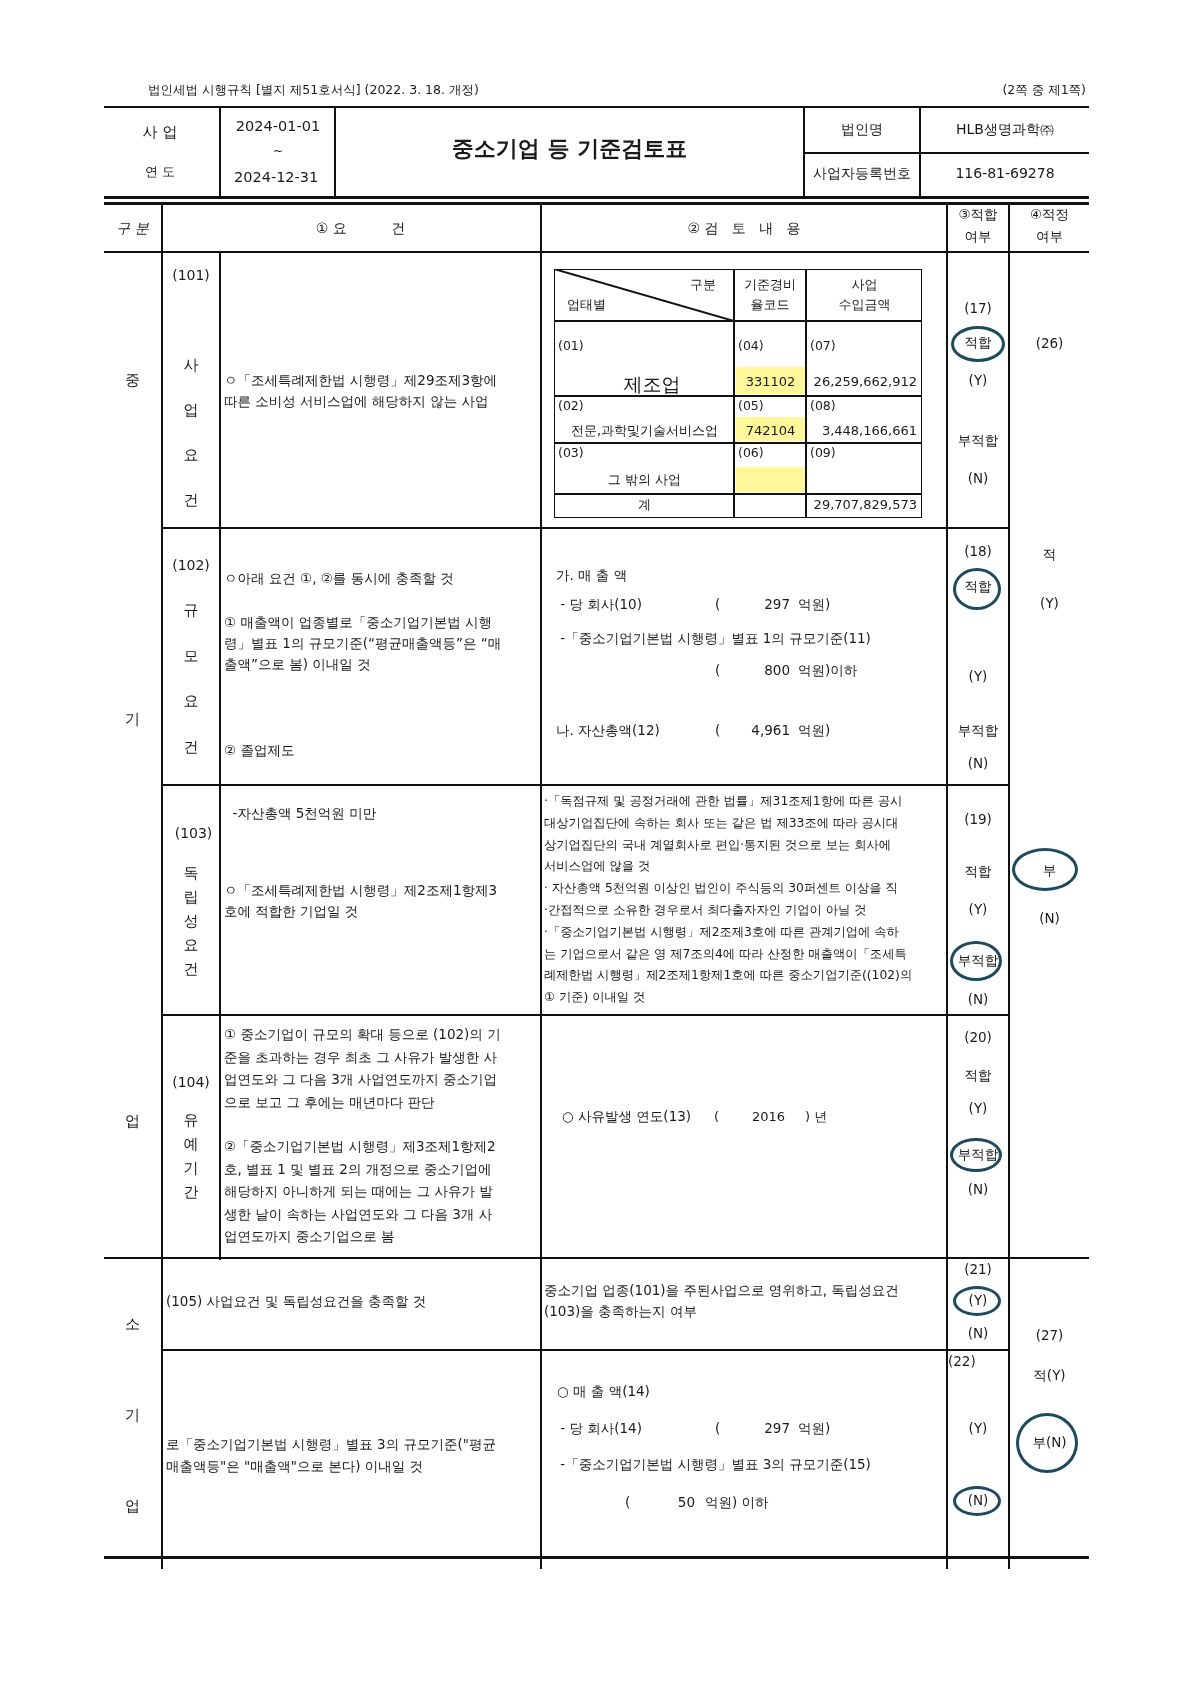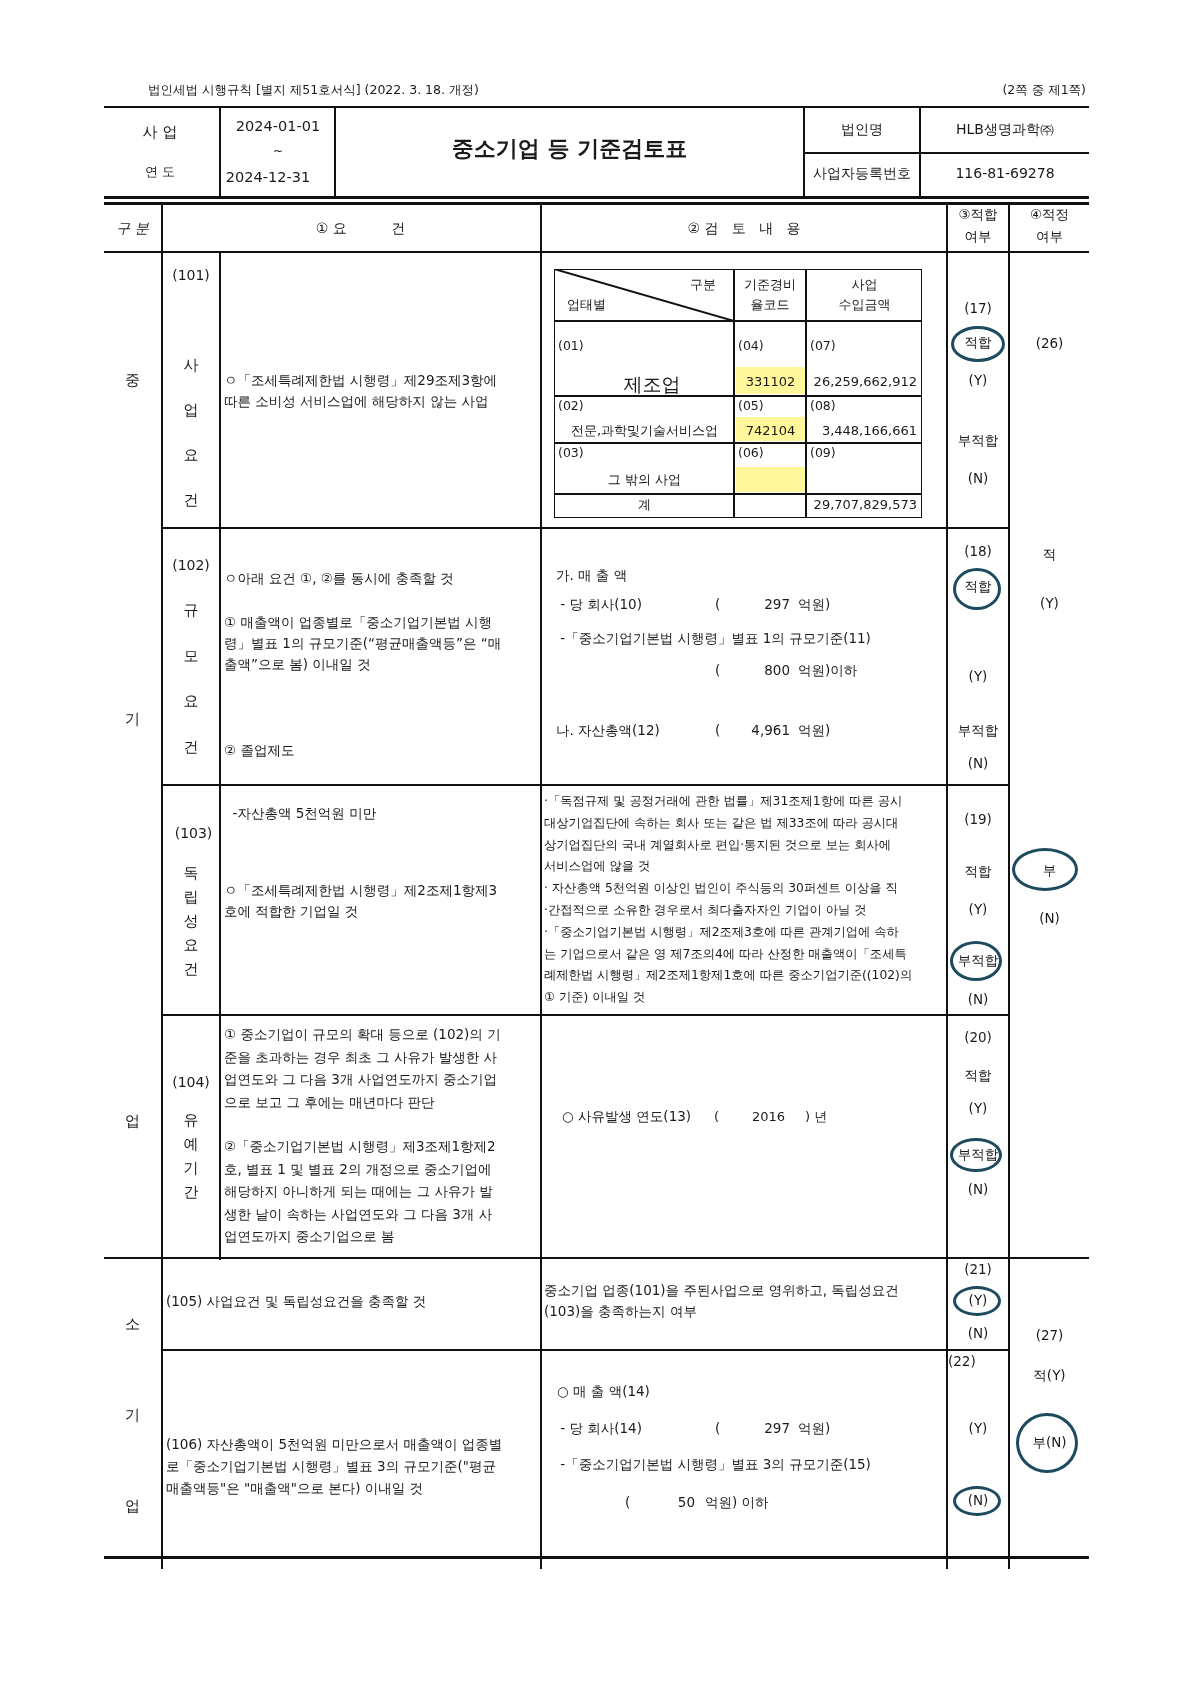--- a/index.html
+++ b/index.html
@@ -23,21 +23,21 @@
 <div class="vline" style="left:219px; top:108px; width:1.5px; height:88px;"></div>
 <div class="vline" style="left:334px; top:108px; width:1.5px; height:88px;"></div>
 <div class="vline" style="left:803px; top:108px; width:1.5px; height:88px;"></div>
 <div class="vline" style="left:919px; top:108px; width:1.5px; height:88px;"></div>
 <div class="hline" style="left:803px; top:152px; width:286px; height:1.5px;"></div>
 
 <div class="txt" style="left:130px; top:125px; font-size:15px; width:60px; text-align:center;">사  업</div>
 <div class="txt" style="left:130px; top:165px; font-size:13px; width:60px; text-align:center;">연  도</div>
 <div class="txt" style="left:222px; top:119px; font-size:14.5px; width:112px; text-align:center;">2024-01-01</div>
 <div class="txt" style="left:222px; top:145px; font-size:12px; width:112px; text-align:center;">~</div>
-<div class="txt" style="left:212px; top:170px; font-size:14.5px; width:112px; text-align:center;">2024-12-31</div>
+<div class="txt" style="left:234px; top:170px; font-size:14.5px; width:112px; ">2024-12-31</div>
 <div class="txt" style="left:336px; top:138px; font-size:22px; font-weight:bold; width:467px; text-align:center;">중소기업 등 기준검토표</div>
 <div class="txt" style="left:805px; top:122px; font-size:14px; width:114px; text-align:center;">법인명</div>
 <div class="txt" style="left:921px; top:122px; font-size:14px; width:168px; text-align:center;">HLB생명과학㈜</div>
 <div class="txt" style="left:805px; top:166px; font-size:14px; width:114px; text-align:center;">사업자등록번호</div>
 <div class="txt" style="left:921px; top:166px; font-size:14px; width:168px; text-align:center;">116-81-69278</div>
 
 <div class="hline" style="left:104px; top:196px; width:985px; height:2.5px;"></div>
 <div class="hline" style="left:104px; top:202px; width:985px; height:2.5px;"></div>
 
 <div class="vline" style="left:161px; top:204px; width:1.5px; height:1365px;"></div>
@@ -242,21 +242,20 @@
   <div>중소기업 업종(101)을 주된사업으로 영위하고, 독립성요건</div>
   <div>(103)을 충족하는지 여부</div>
 </div>
 <div class="txt" style="left:948px; top:1263px; font-size:13.5px; width:60px; text-align:center;">(21)</div>
 <div class="circle" style="left:953px; top:1286px; width:48px; height:30px;"></div>
 <div class="txt" style="left:948px; top:1294px; font-size:13.5px; width:60px; text-align:center;">(Y)</div>
 <div class="txt" style="left:948px; top:1327px; font-size:13.5px; width:60px; text-align:center;">(N)</div>
 <div class="txt" style="left:1010px; top:1295px; font-size:13.5px; width:79px; text-align:center;margin-top:34px;">(27)</div>
 
 <div class="para" style="left:166px; top:1433px; width:372px; line-height:22px;">
-  <div>(106) 자산총액이 5천억원 미만으로서 매출액이 업종별</div>
   <div>로「중소기업기본법 시행령」별표 3의 규모기준("평균</div>
   <div>매출액등"은 "매출액"으로 본다) 이내일 것</div>
 </div>
 <div class="txt" style="left:557px; top:1385px; font-size:13.5px;">○ 매 출 액(14)</div>
 <div class="txt" style="left:556px; top:1422px; font-size:13.5px; white-space:pre;"> - 당 회사(14)</div>
 <div class="txt" style="left:715px; top:1422px; font-size:13.5px;">(</div>
 <div class="txt" style="left:740px; top:1422px; font-size:13.5px; width:50px; text-align:right;">297</div>
 <div class="txt" style="left:798px; top:1422px; font-size:13.5px;">억원)</div>
 <div class="txt" style="left:556px; top:1458px; font-size:13.5px; white-space:pre;"> -「중소기업기본법 시행령」별표 3의 규모기준(15)</div>
 <div class="txt" style="left:625px; top:1496px; font-size:13.5px;">(</div>

